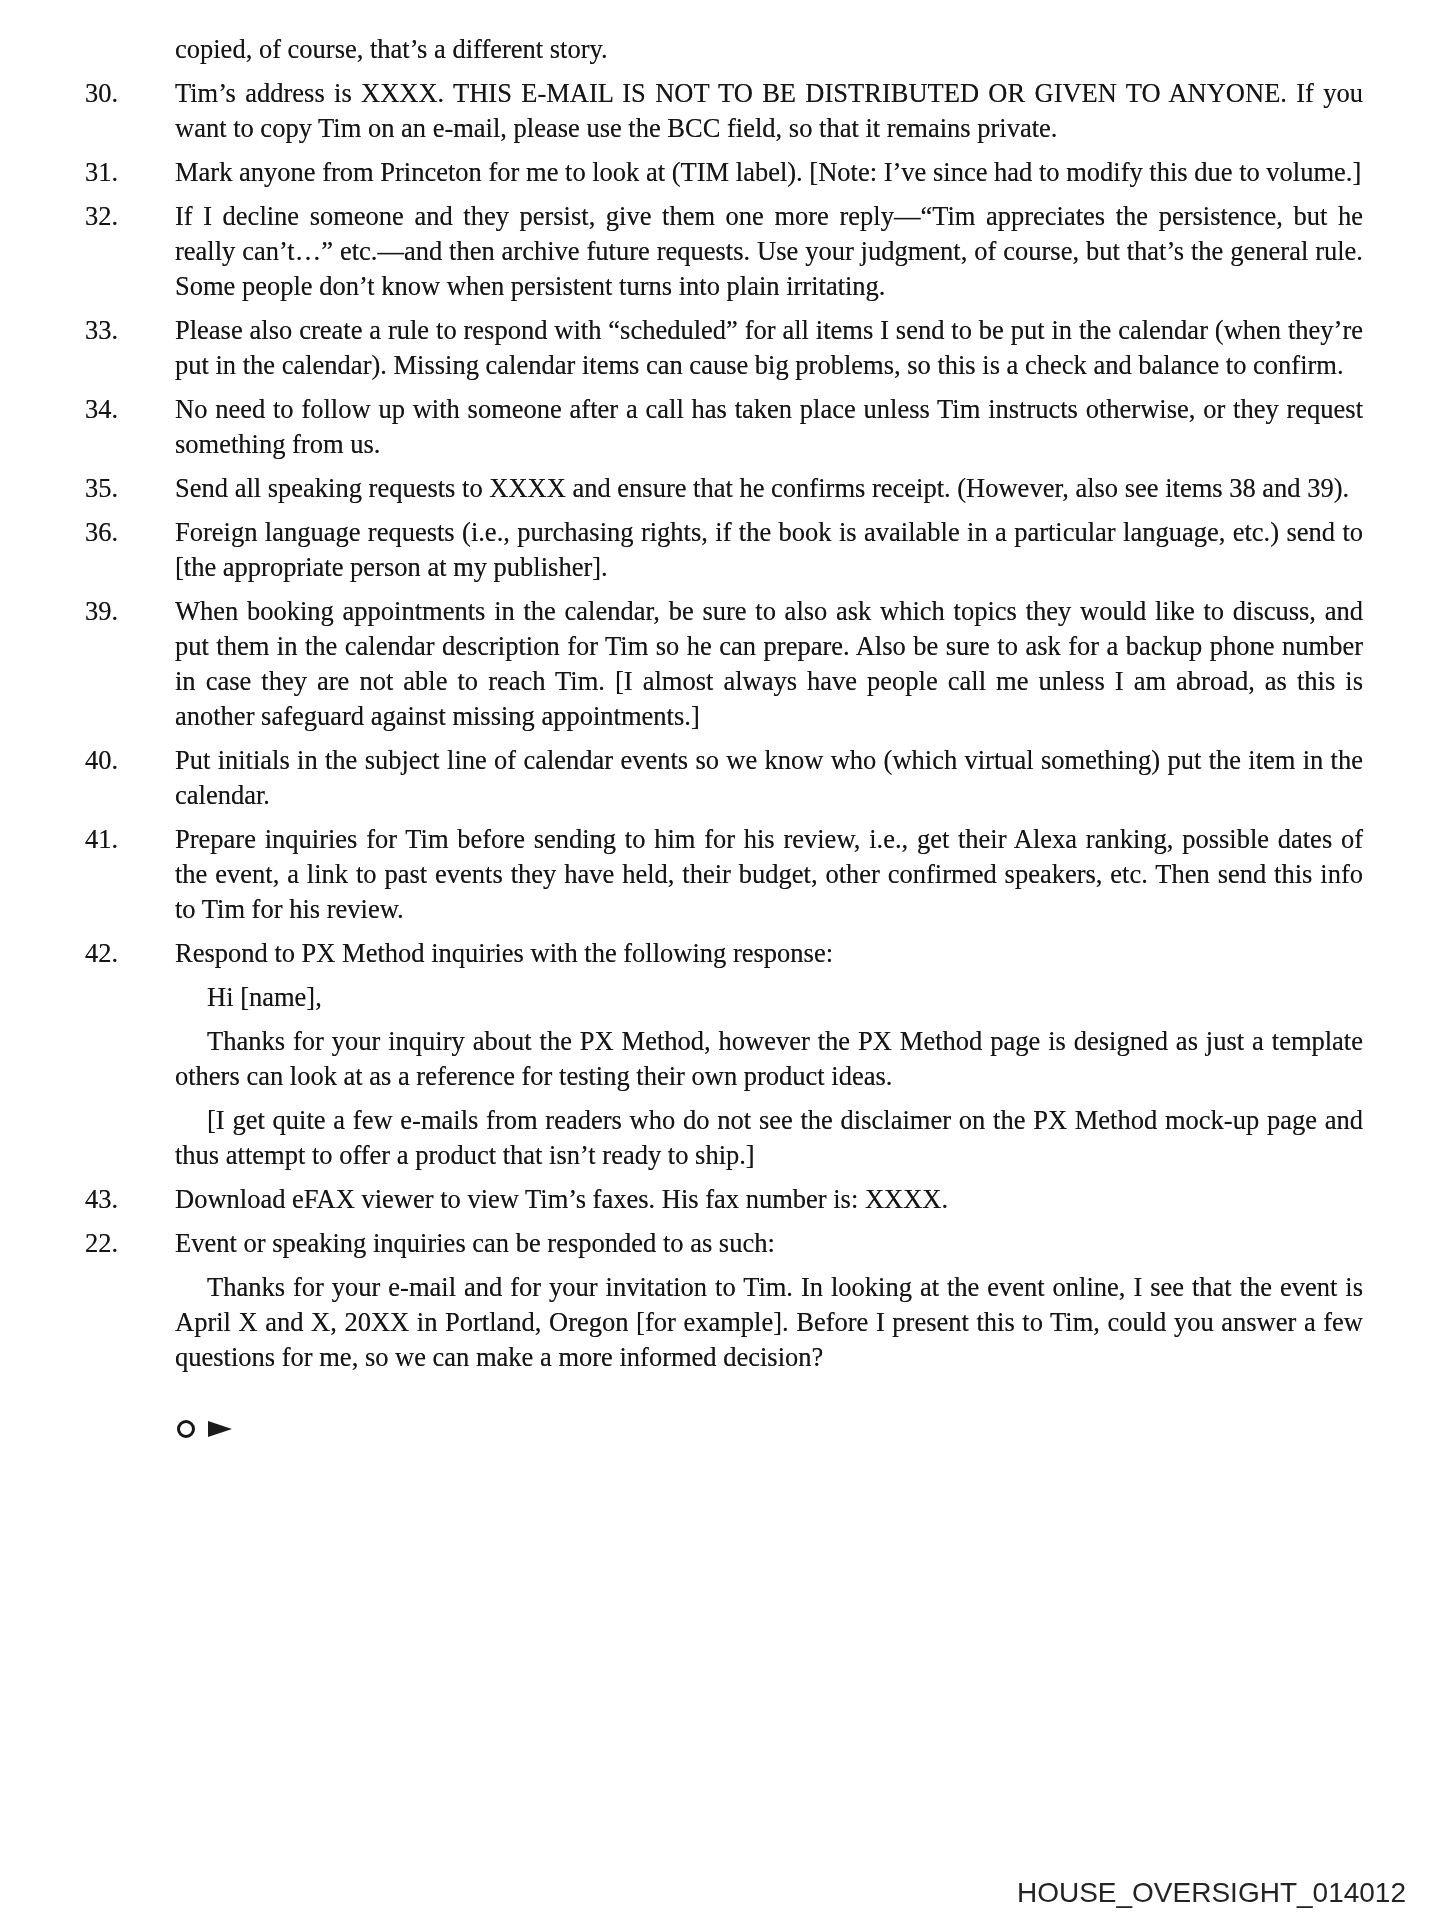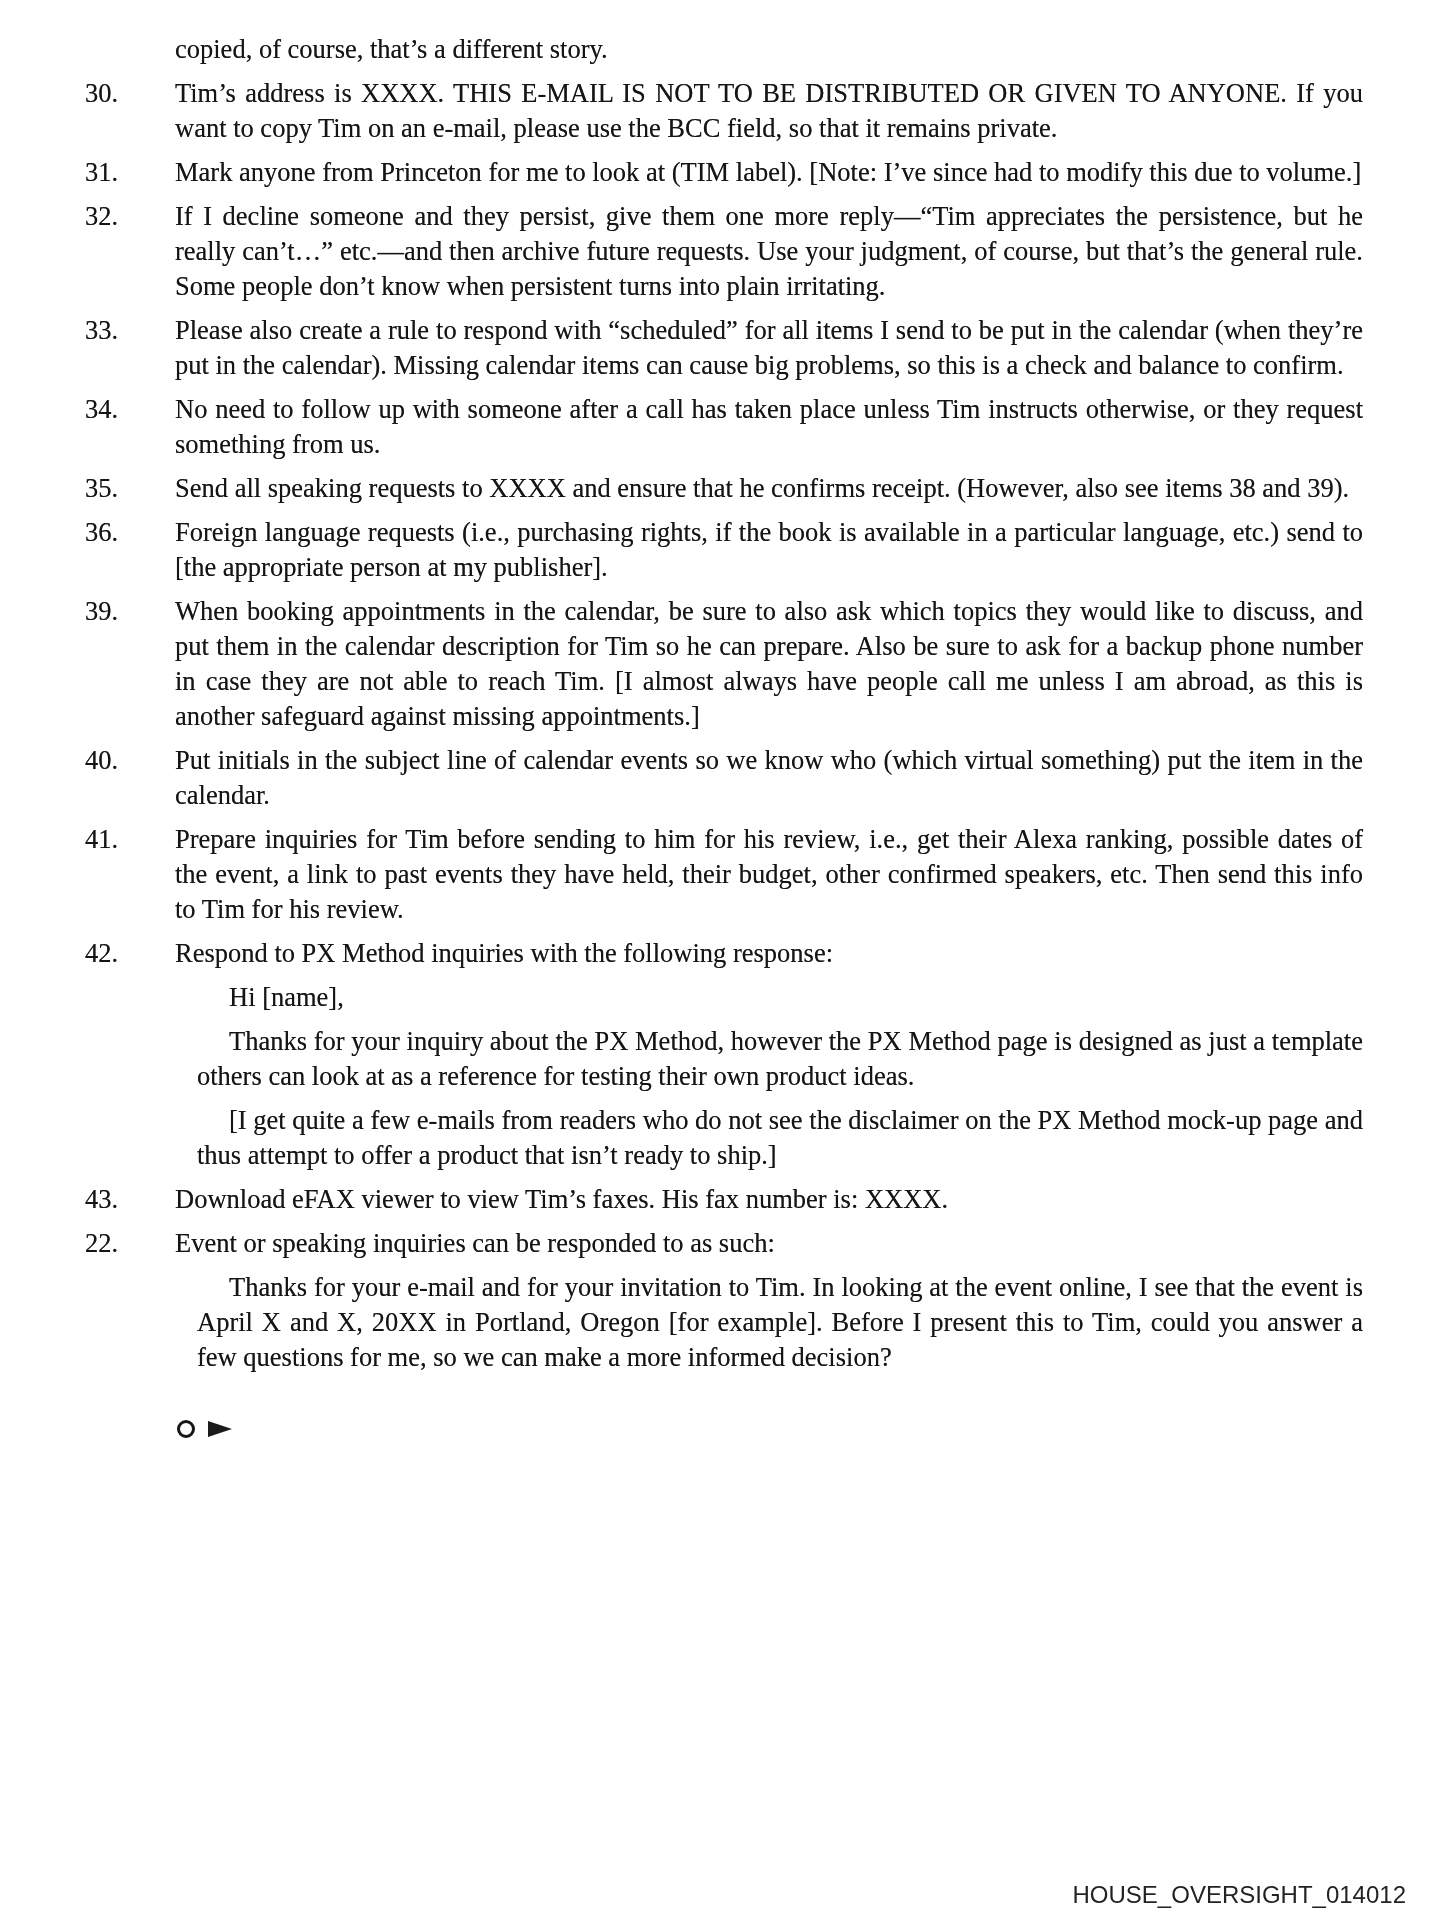--- a/index.html
+++ b/index.html
@@ -22,21 +22,20 @@
     padding: 32px 61px 0 85px;
     font-size: 26.5px;
     line-height: 35px;
   }
   .para {
     margin: 0 0 9px 0;
     text-align: justify;
   }
   .para.sub {
     text-indent: 32px;
-    margin-left: 22px;
   }
   .item {
     display: flex;
     align-items: flex-start;
   }
   .item .num {
     flex: 0 0 90px;
     width: 90px;
   }
   .item .body {
@@ -71,21 +70,21 @@
     filter: blur(0.4px);
   }
   .callout .text {
     margin-left: 15px;
   }
   .footer {
     position: absolute;
     right: 18px;
     bottom: 13px;
     font-family: "Liberation Sans", "DejaVu Sans", sans-serif;
-    font-size: 24px;
+    font-size: 28px;
     line-height: 1;
     color: #232323;
     text-shadow: none;
   }
 </style>
 </head>
 <body>
 
 <div class="page">
 

